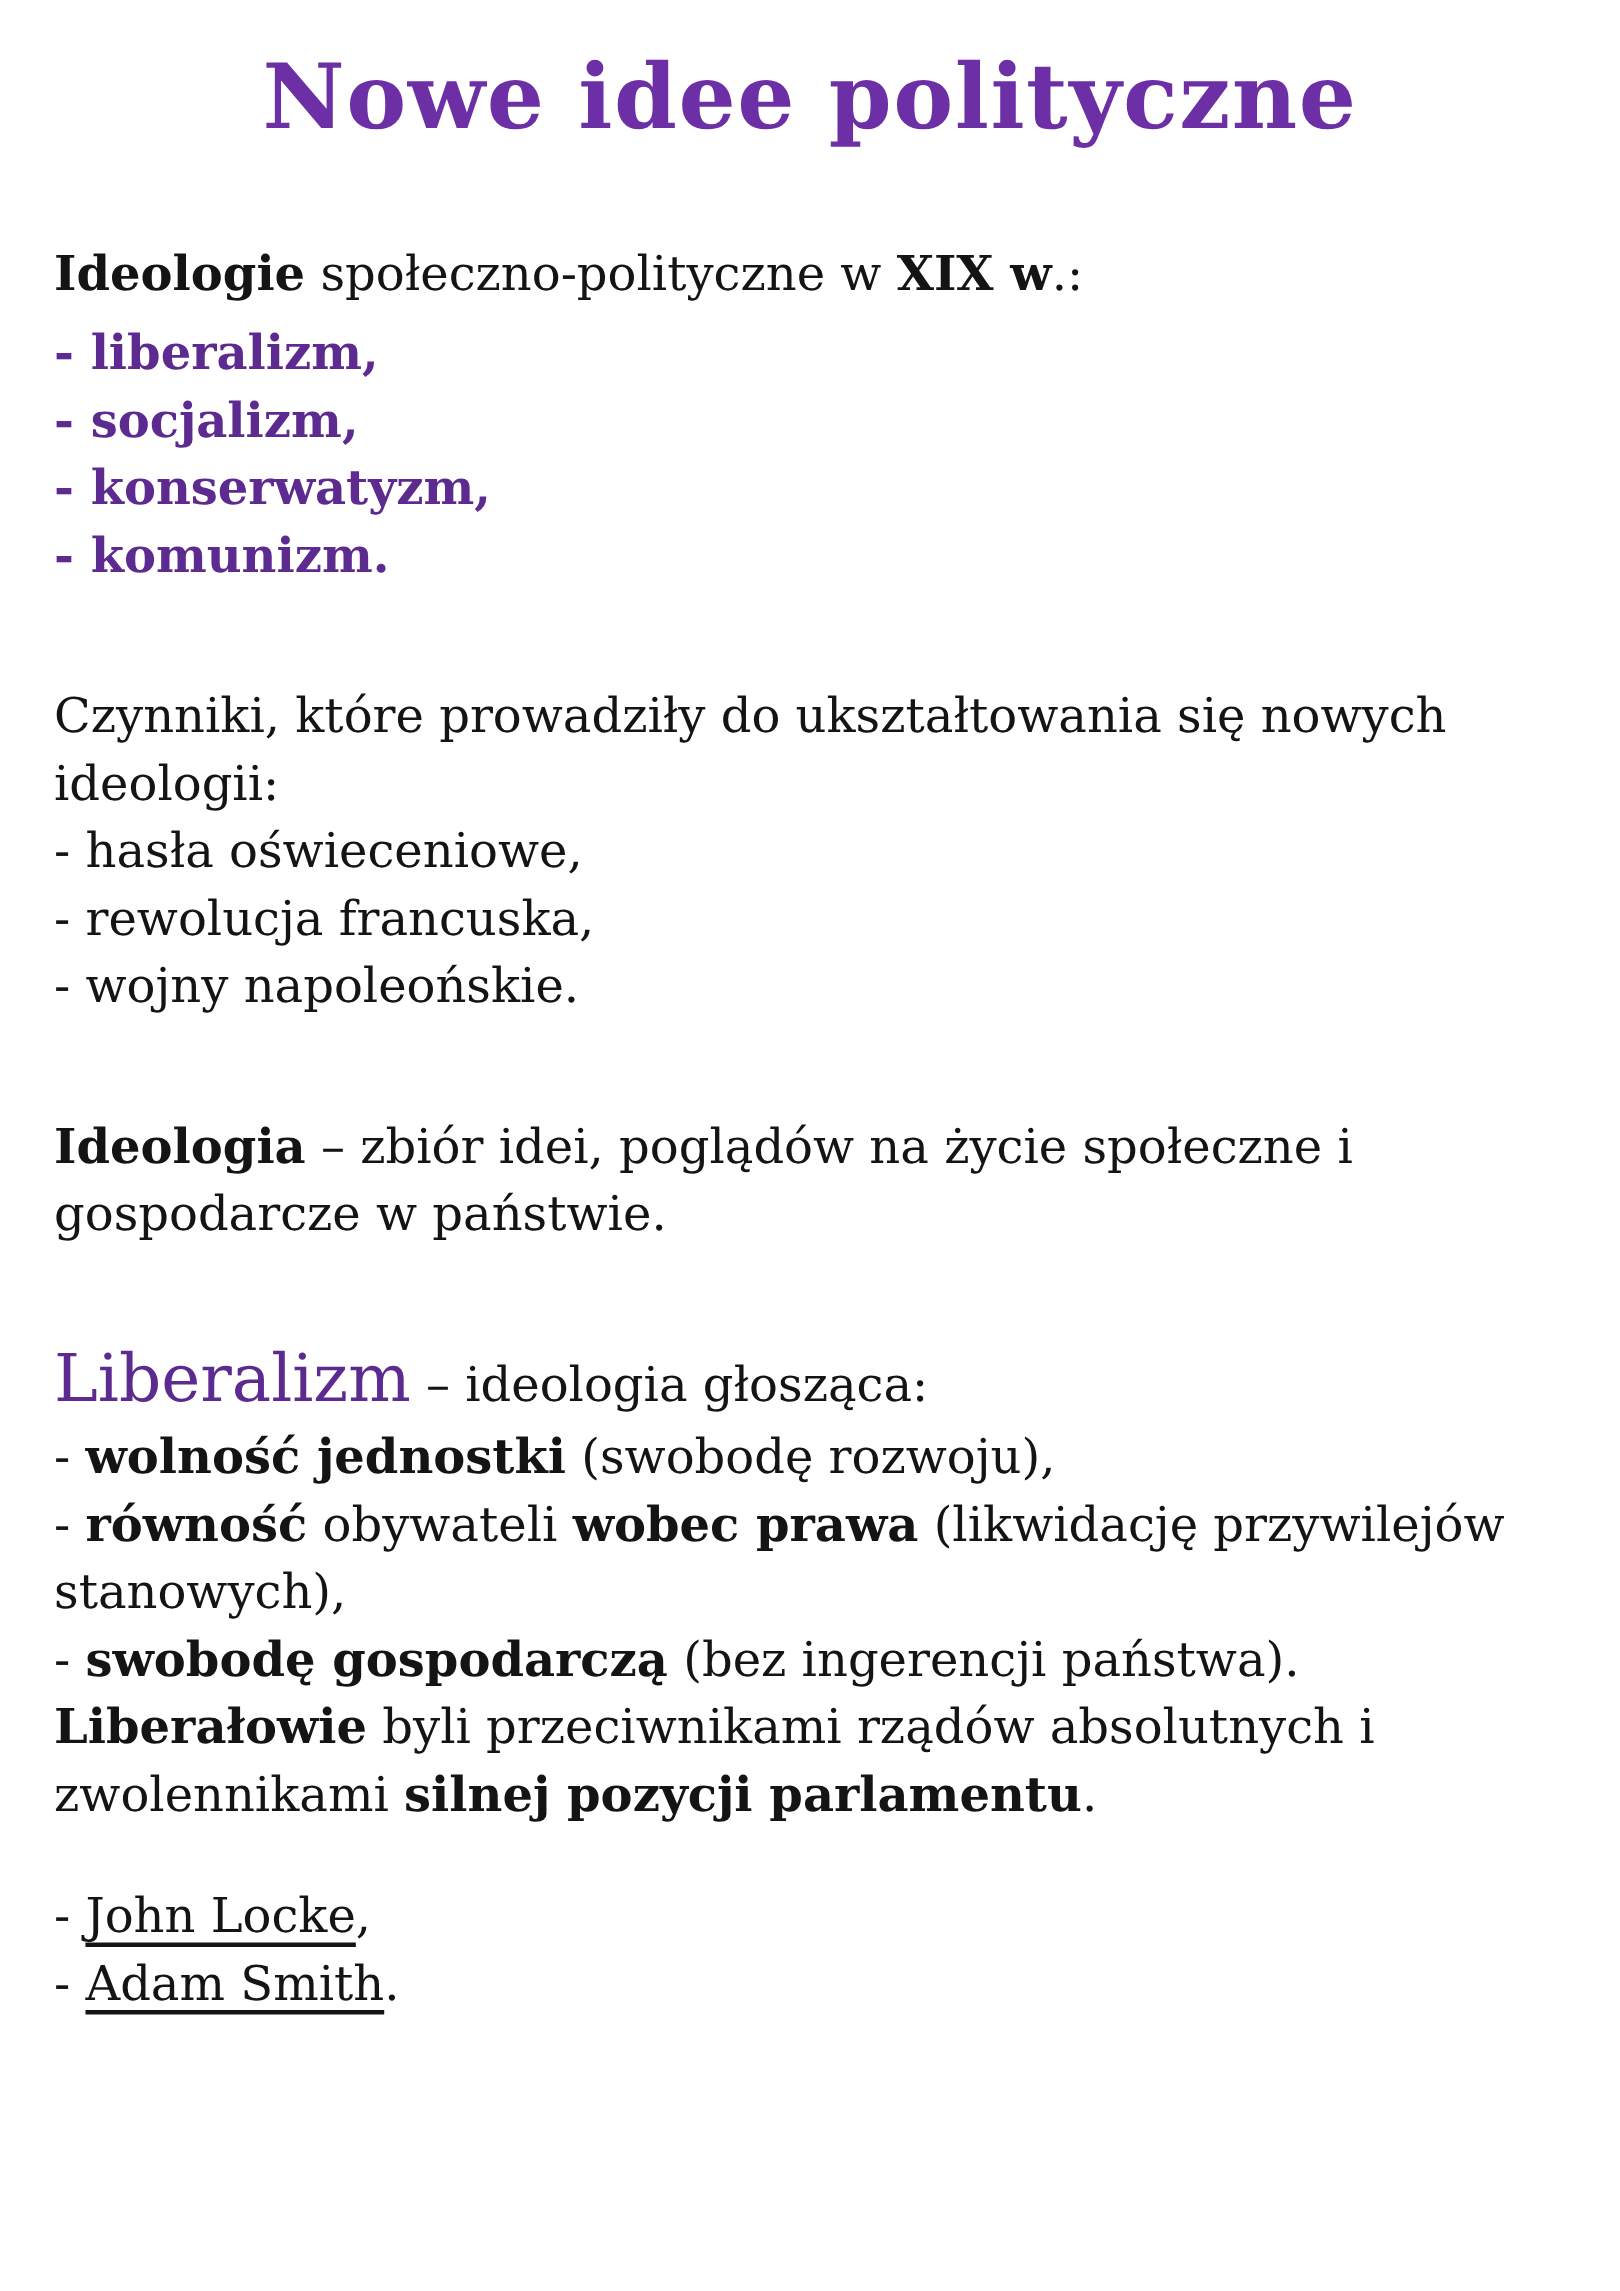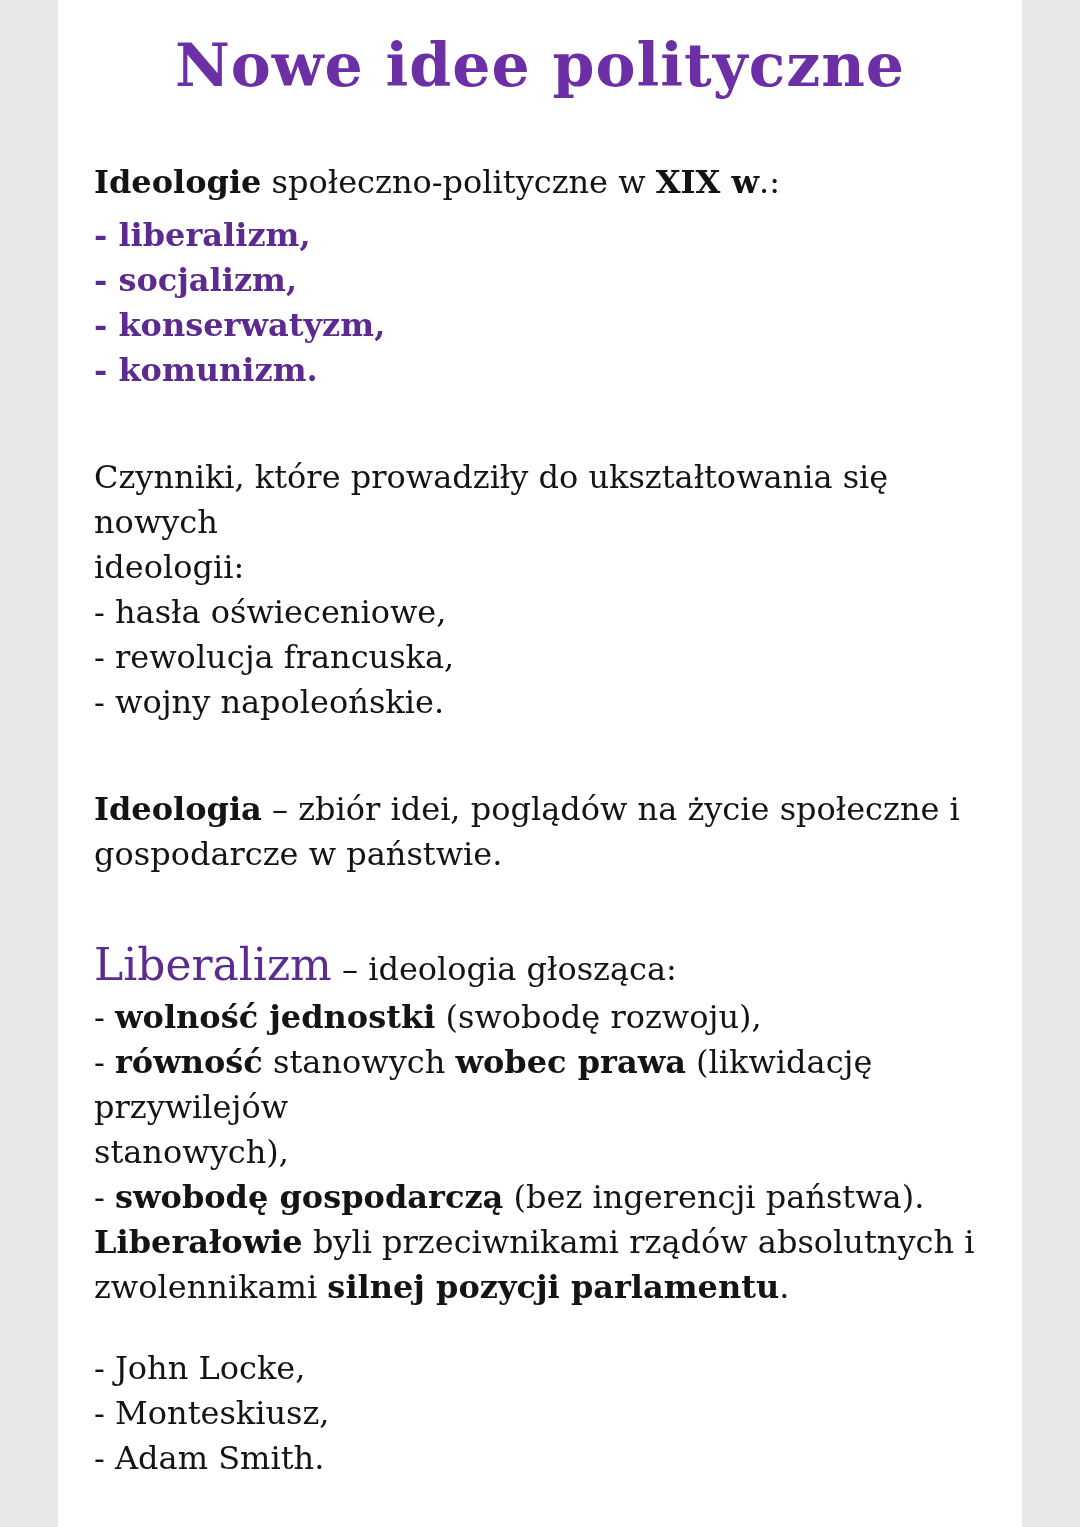--- a/index.html
+++ b/index.html
@@ -5,21 +5,21 @@
 <style>
   :root {
     --title-purple: #6c2fa5;
     --accent-purple: #5d2b90;
     --text: #141414;
     --background: #ffffff;
   }
   * { box-sizing: border-box; }
   html, body { margin: 0; padding: 0; background: #e8e8e8; }
   .page {
-    width: 964px;
+    width: 1080px;
     height: 1527px;
     margin: 0 auto;
     background: var(--background);
     color: var(--text);
     font-family: "DejaVu Serif", "Liberation Serif", serif;
     font-size: 32px;
     line-height: 45px;
     padding: 26px 36px 0 36px;
     overflow: hidden;
   }
@@ -29,20 +29,21 @@
     font-size: 60px;
     line-height: 78px;
     font-weight: bold;
     color: var(--title-purple);
     letter-spacing: 1px;
   }
   .line { white-space: pre-wrap; }
   .b { font-weight: bold; }
   .purple { color: var(--accent-purple); font-weight: bold; }
   .u {
+    text-decoration: underline;
     text-decoration-thickness: 2.5px;
     text-underline-offset: 7px;
     text-align: right;
   }
   .gap { margin-top: 62px; }
   .small-gap { margin-top: 8px; }
   .thinkers-gap { margin-top: 36px; }
   .lib-head {
     font-size: 44px;
     line-height: 52px;
@@ -78,31 +79,30 @@
   <div class="gap">
     <div class="line"><span class="b">Ideologia</span><span> – zbiór idei, poglądów na życie społeczne i</span></div>
     <div class="line">gospodarcze w państwie.</div>
   </div>
 
   <div class="gap">
     <div class="line lib-head-line"><span class="lib-head">Liberalizm</span><span> – ideologia głosząca:</span></div>
 
     <div class="line"><span>- </span><span class="b">wolność jednostki</span><span> (swobodę rozwoju),</span></div>
 
-    <div class="line"><span>- </span><span class="b">równość</span><span> stanowych </span><span class="b">wobec prawa</span><span> (likwidację przywilejów</span></div>
+    <div class="line"><span>- </span><span class="b">równość</span><span> obywateli </span><span class="b">wobec prawa</span><span> (likwidację przywilejów</span></div>
     <div class="line">stanowych),</div>
 
     <div class="line"><span>- </span><span class="b">swobodę gospodarczą</span><span> (bez ingerencji państwa).</span></div>
 
     <div class="line"><span class="b">Liberałowie</span><span> byli przeciwnikami rządów absolutnych i</span></div>
     <div class="line"><span>zwolennikami </span><span class="b">silnej pozycji parlamentu</span><span>.</span></div>
   </div>
 
   <div class="thinkers-gap">
 
     <div class="line"><span>- </span><span class="u">John Locke</span><span>,</span></div>
 
-    <div class="line"><span>- </span><span class="u">Monteskiusz</span><span>,</span></div>
 
     <div class="line"><span>- </span><span class="u">Adam Smith</span><span>.</span></div>
   </div>
 
 </div>
 
 </body></html>

